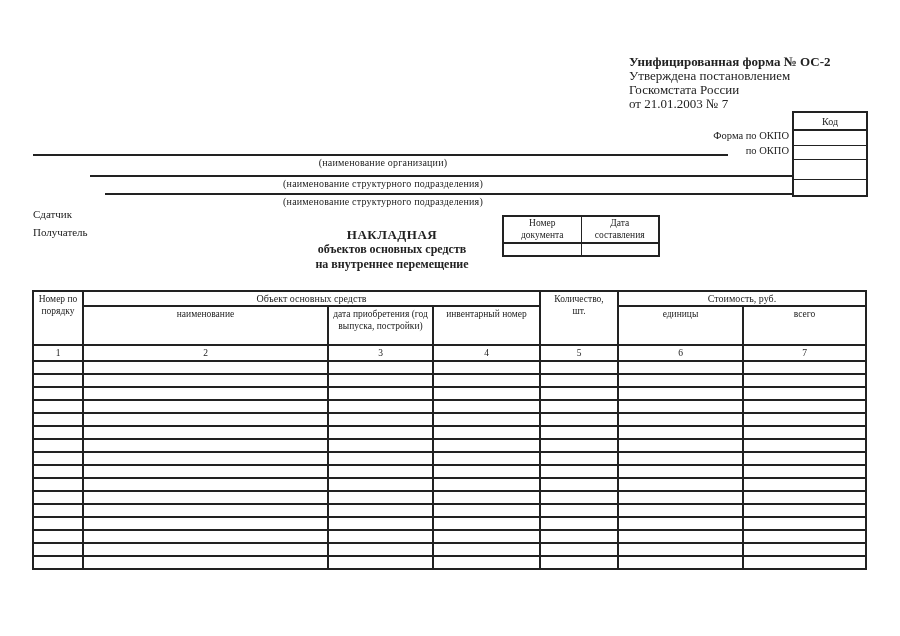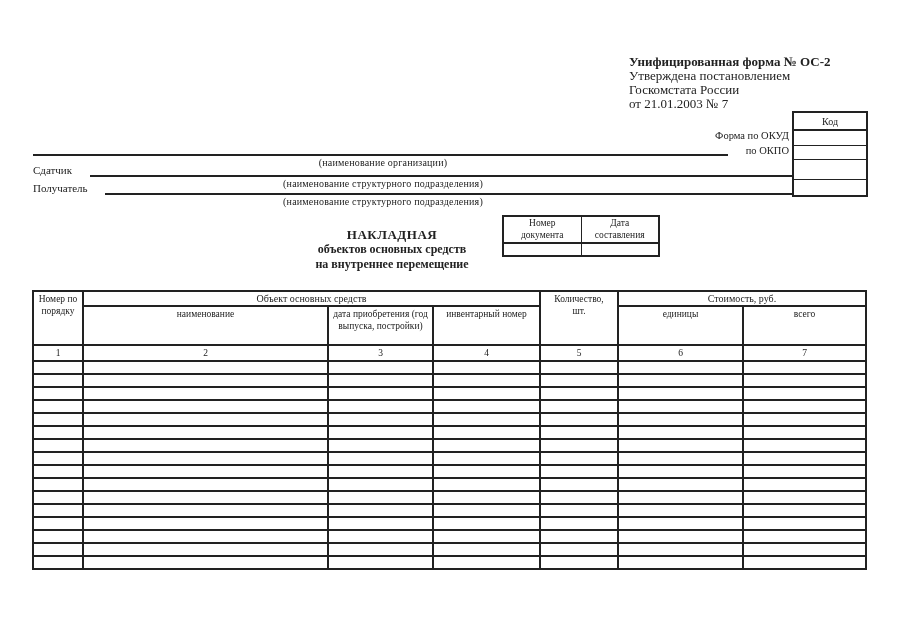--- a/index.html
+++ b/index.html
@@ -42,21 +42,21 @@
 
   
   .fline { border-top: 2px solid #222; height: 0; }
   .org-line   { left: 33px;  top: 154px; width: 695px; }
   .sd-line    { left: 90px;  top: 175px; width: 703px; }
   .po-line    { left: 105px; top: 193px; width: 688px; }
   .cap { font-size: 10px; text-align: center; color: #222; letter-spacing: 0.2px; }
   .org-cap { left: 33px; top: 157px; width: 700px; }
   .sd-cap  { left: 33px; top: 178px; width: 700px; }
   .po-cap  { left: 33px; top: 196px; width: 700px; }
-  .party-label { font-size: 11px; }
+  .party-label { font-size: 11px; margin-top: 44px; }
   .sd-label { left: 33px; top: 164px; }
   .po-label { left: 33px; top: 182px; }
 
   
   .title-block { left: 240px; top: 227px; width: 304px; text-align: center; font-weight: bold; }
   .title-block .t1 { font-size: 13px; line-height: 15px; letter-spacing: 0.5px; }
   .title-block .t2 { font-size: 12px; line-height: 15px; }
 
   
   .doc-box { left: 502px; top: 215px; border-collapse: collapse; table-layout: fixed; border: 2px solid #222; }
@@ -126,21 +126,21 @@
     <tr>
           <td class="r4"></td>
         </tr>
     <tr>
           <td class="r5"></td>
         </tr>
   </tbody>
     </table>
 
   <div class="abs okud-labels">
-    <div>Форма по ОКУД</div>
+    <div>Форма по ОКПО</div>
     <div>по ОКПО</div>
   </div>
 
   <div class="abs fline org-line"></div>
   <div class="abs cap org-cap">(наименование организации)</div>
 
   <div class="abs party-label sd-label">Сдатчик</div>
   <div class="abs fline sd-line"></div>
   <div class="abs cap sd-cap">(наименование структурного подразделения)</div>
 

